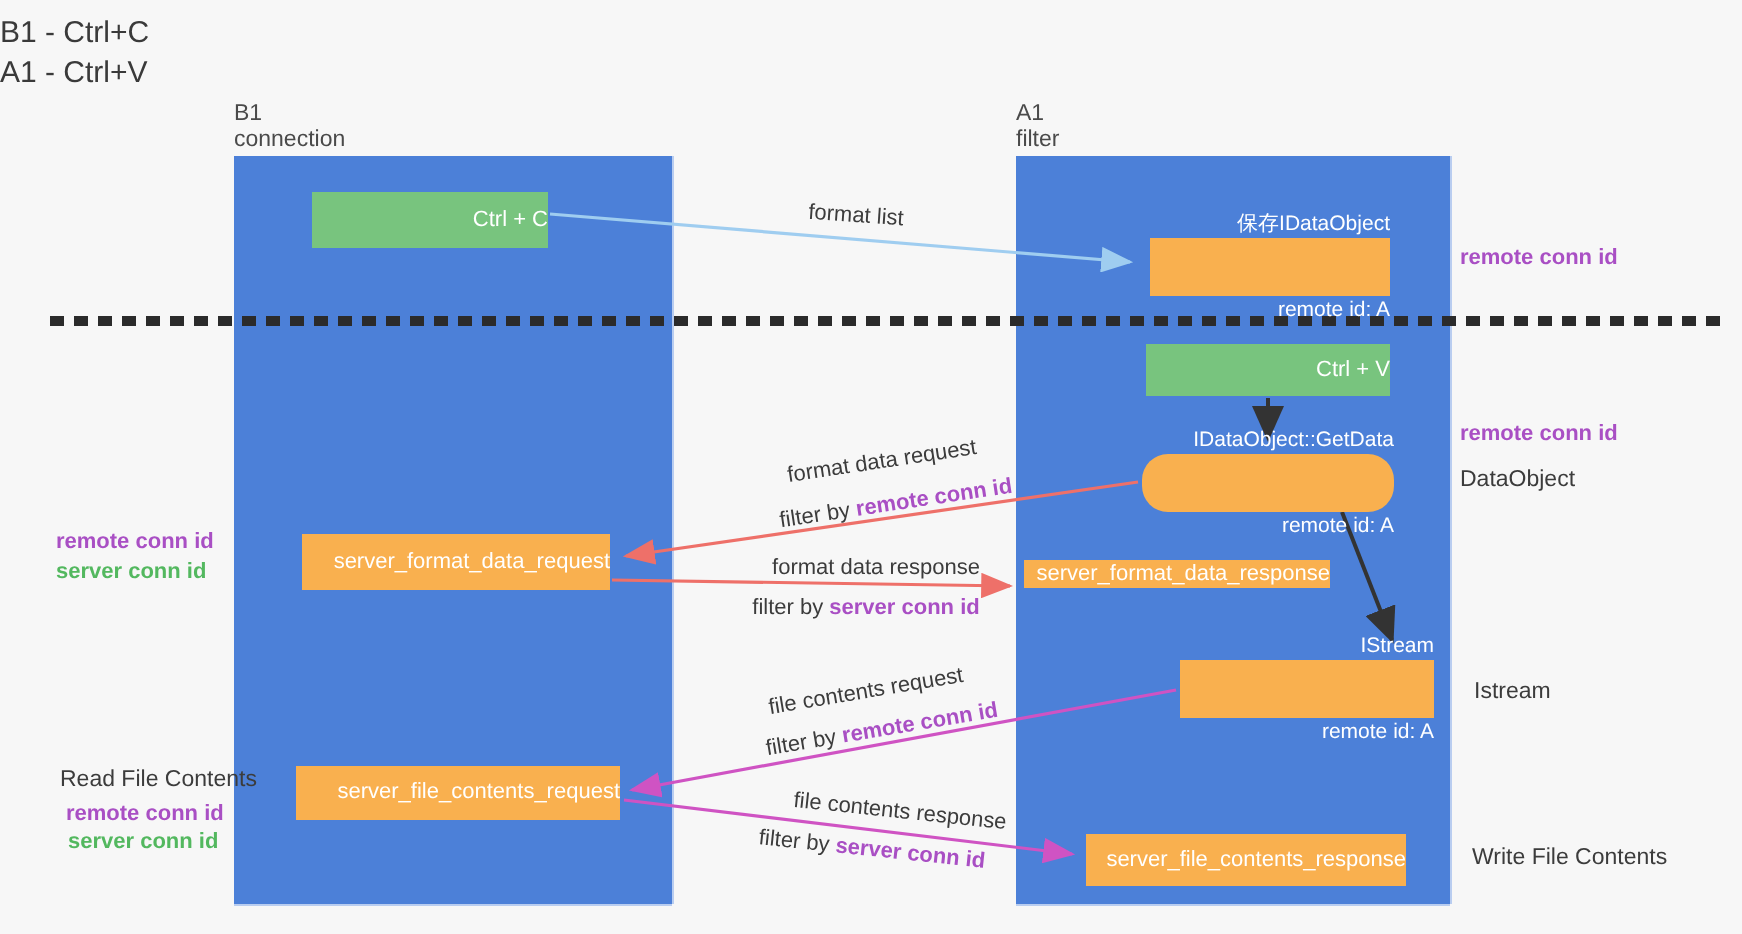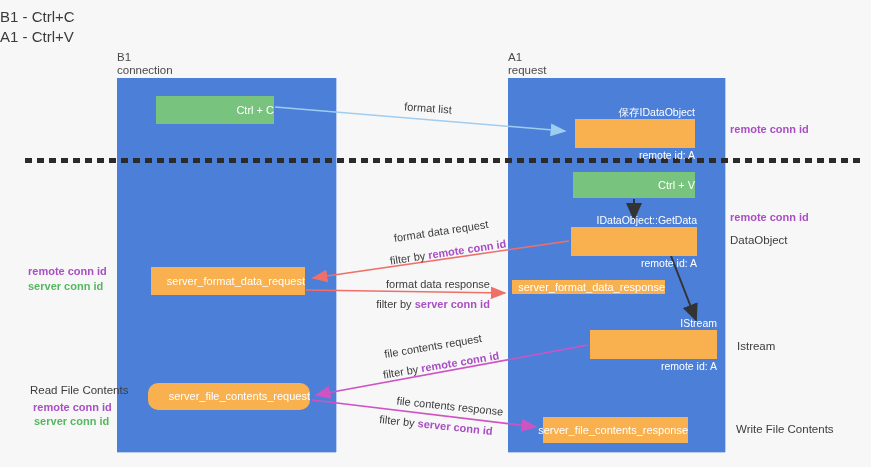--- a/index.html
+++ b/index.html
@@ -71,21 +71,21 @@
     <div>B1 - Ctrl+C</div>
     <div>A1 - Ctrl+V</div>
   </div>
 
   <div class="abs col-header" style="left:117px; top:51px; width:219px;">
     <div>B1</div>
     <div>connection</div>
   </div>
   <div class="abs col-header" style="left:508px; top:51px; width:217px;">
     <div>A1</div>
-    <div>request</div>
+    <div>filter</div>
   </div>
 
   <div class="abs lane" style="left:117px; top:78px; width:219px; height:374px;"></div>
   <div class="abs lane" style="left:508px; top:78px; width:217px; height:374px;"></div>
 
   <div class="abs dashed-line" style="left:25px; top:158px; width:837px; height:5px;"></div>
 
   <svg class="arrows" width="871" height="467" viewBox="0 0 871 467">
     <defs>
       <marker id="m-blue" markerWidth="10" markerHeight="8" refX="9" refY="4" orient="auto">
@@ -109,43 +109,43 @@
     <line x1="588" y1="345" x2="316" y2="395" stroke="#cf53c3" stroke-width="1.6" marker-end="url(#m-magenta)"></line>
     <line x1="312" y1="400" x2="536" y2="427" stroke="#cf53c3" stroke-width="1.6" marker-end="url(#m-magenta)"></line>
   </svg>
 
   <div class="abs box green" style="left:156px; top:96px; width:118px; height:28px;">
     <div>Ctrl + C</div>
   </div>
   <div class="abs box orange" style="left:151px; top:267px; width:154px; height:28px;padding-left:44px;">
     <div>server_format_data_request</div>
   </div>
-  <div class="abs box orange" style="left:148px; top:383px; width:162px; height:27px;border-radius:10px;">
+  <div class="abs box orange" style="left:148px; top:383px; width:162px; height:27px;">
     <div>server_file_contents_request</div>
   </div>
 
   <div class="abs box orange two-line" style="left:575px; top:119px; width:120px; height:29px;">
     <div>保存IDataObject</div>
     <div>remote id: A</div>
   </div>
   <div class="abs box green" style="left:573px; top:172px; width:122px; height:26px;">
     <div>Ctrl + V</div>
   </div>
-  <div class="abs box orange two-line" style="left:571px; top:227px; width:126px; height:29px;">
+  <div class="abs box orange two-line" style="left:571px; top:227px; width:126px; height:29px;border-radius:13px;">
     <div>IDataObject::GetData</div>
     <div>remote id: A</div>
   </div>
   <div class="abs box orange" style="left:512px; top:280px; width:153px; height:14px;">
     <div>server_format_data_response</div>
   </div>
   <div class="abs box orange two-line" style="left:590px; top:330px; width:127px; height:29px;">
     <div>IStream</div>
     <div>remote id: A</div>
   </div>
-  <div class="abs box orange" style="left:543px; top:417px; width:145px; height:26px;">
+  <div class="abs box orange" style="left:543px; top:417px; width:160px; height:26px;">
     <div>server_file_contents_response</div>
   </div>
 
   <div class="abs lbl centered" style="left:428px; top:108px; transform: translate(-50%,-50%) rotate(4deg);">format list</div>
 
   <div class="abs lbl centered" style="left:441px; top:231px; transform: translate(-50%,-50%) rotate(-8.5deg);">format data request</div>
   <div class="abs lbl centered" style="left:448px; top:252px; transform: translate(-50%,-50%) rotate(-8.5deg);">
     <span>filter by </span><span class="key-purple">remote conn id</span>
   </div>
 

